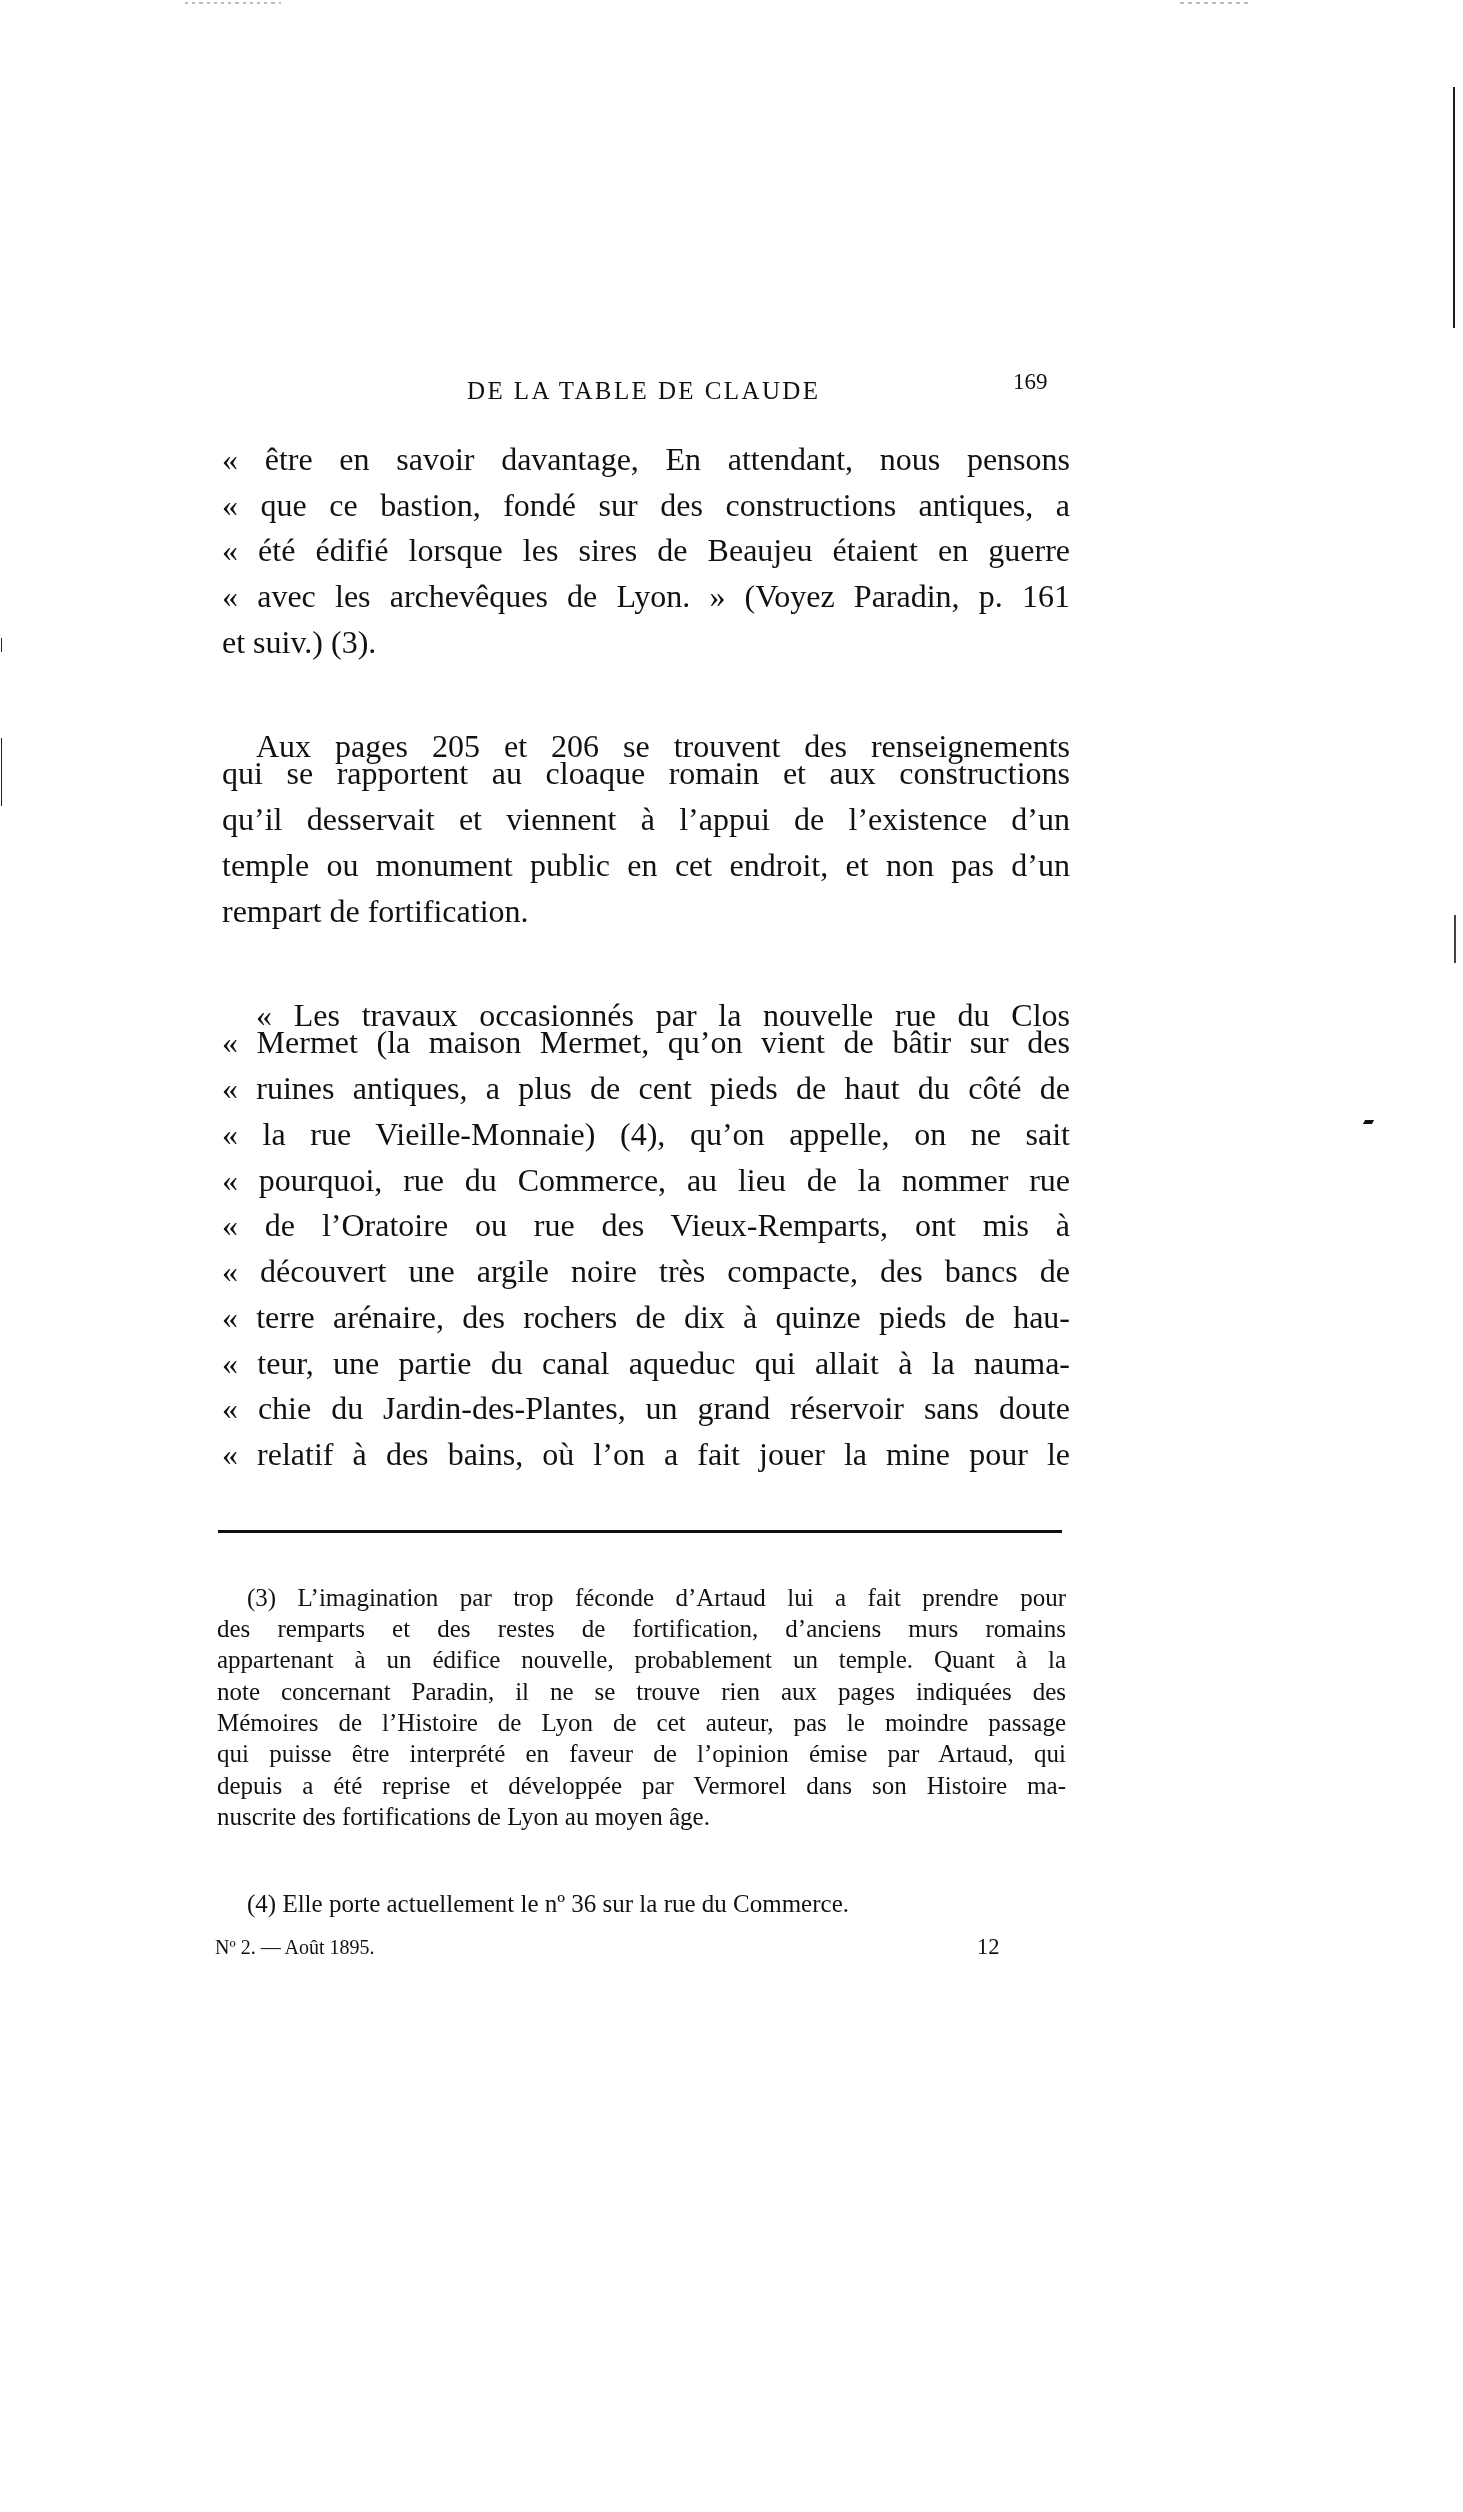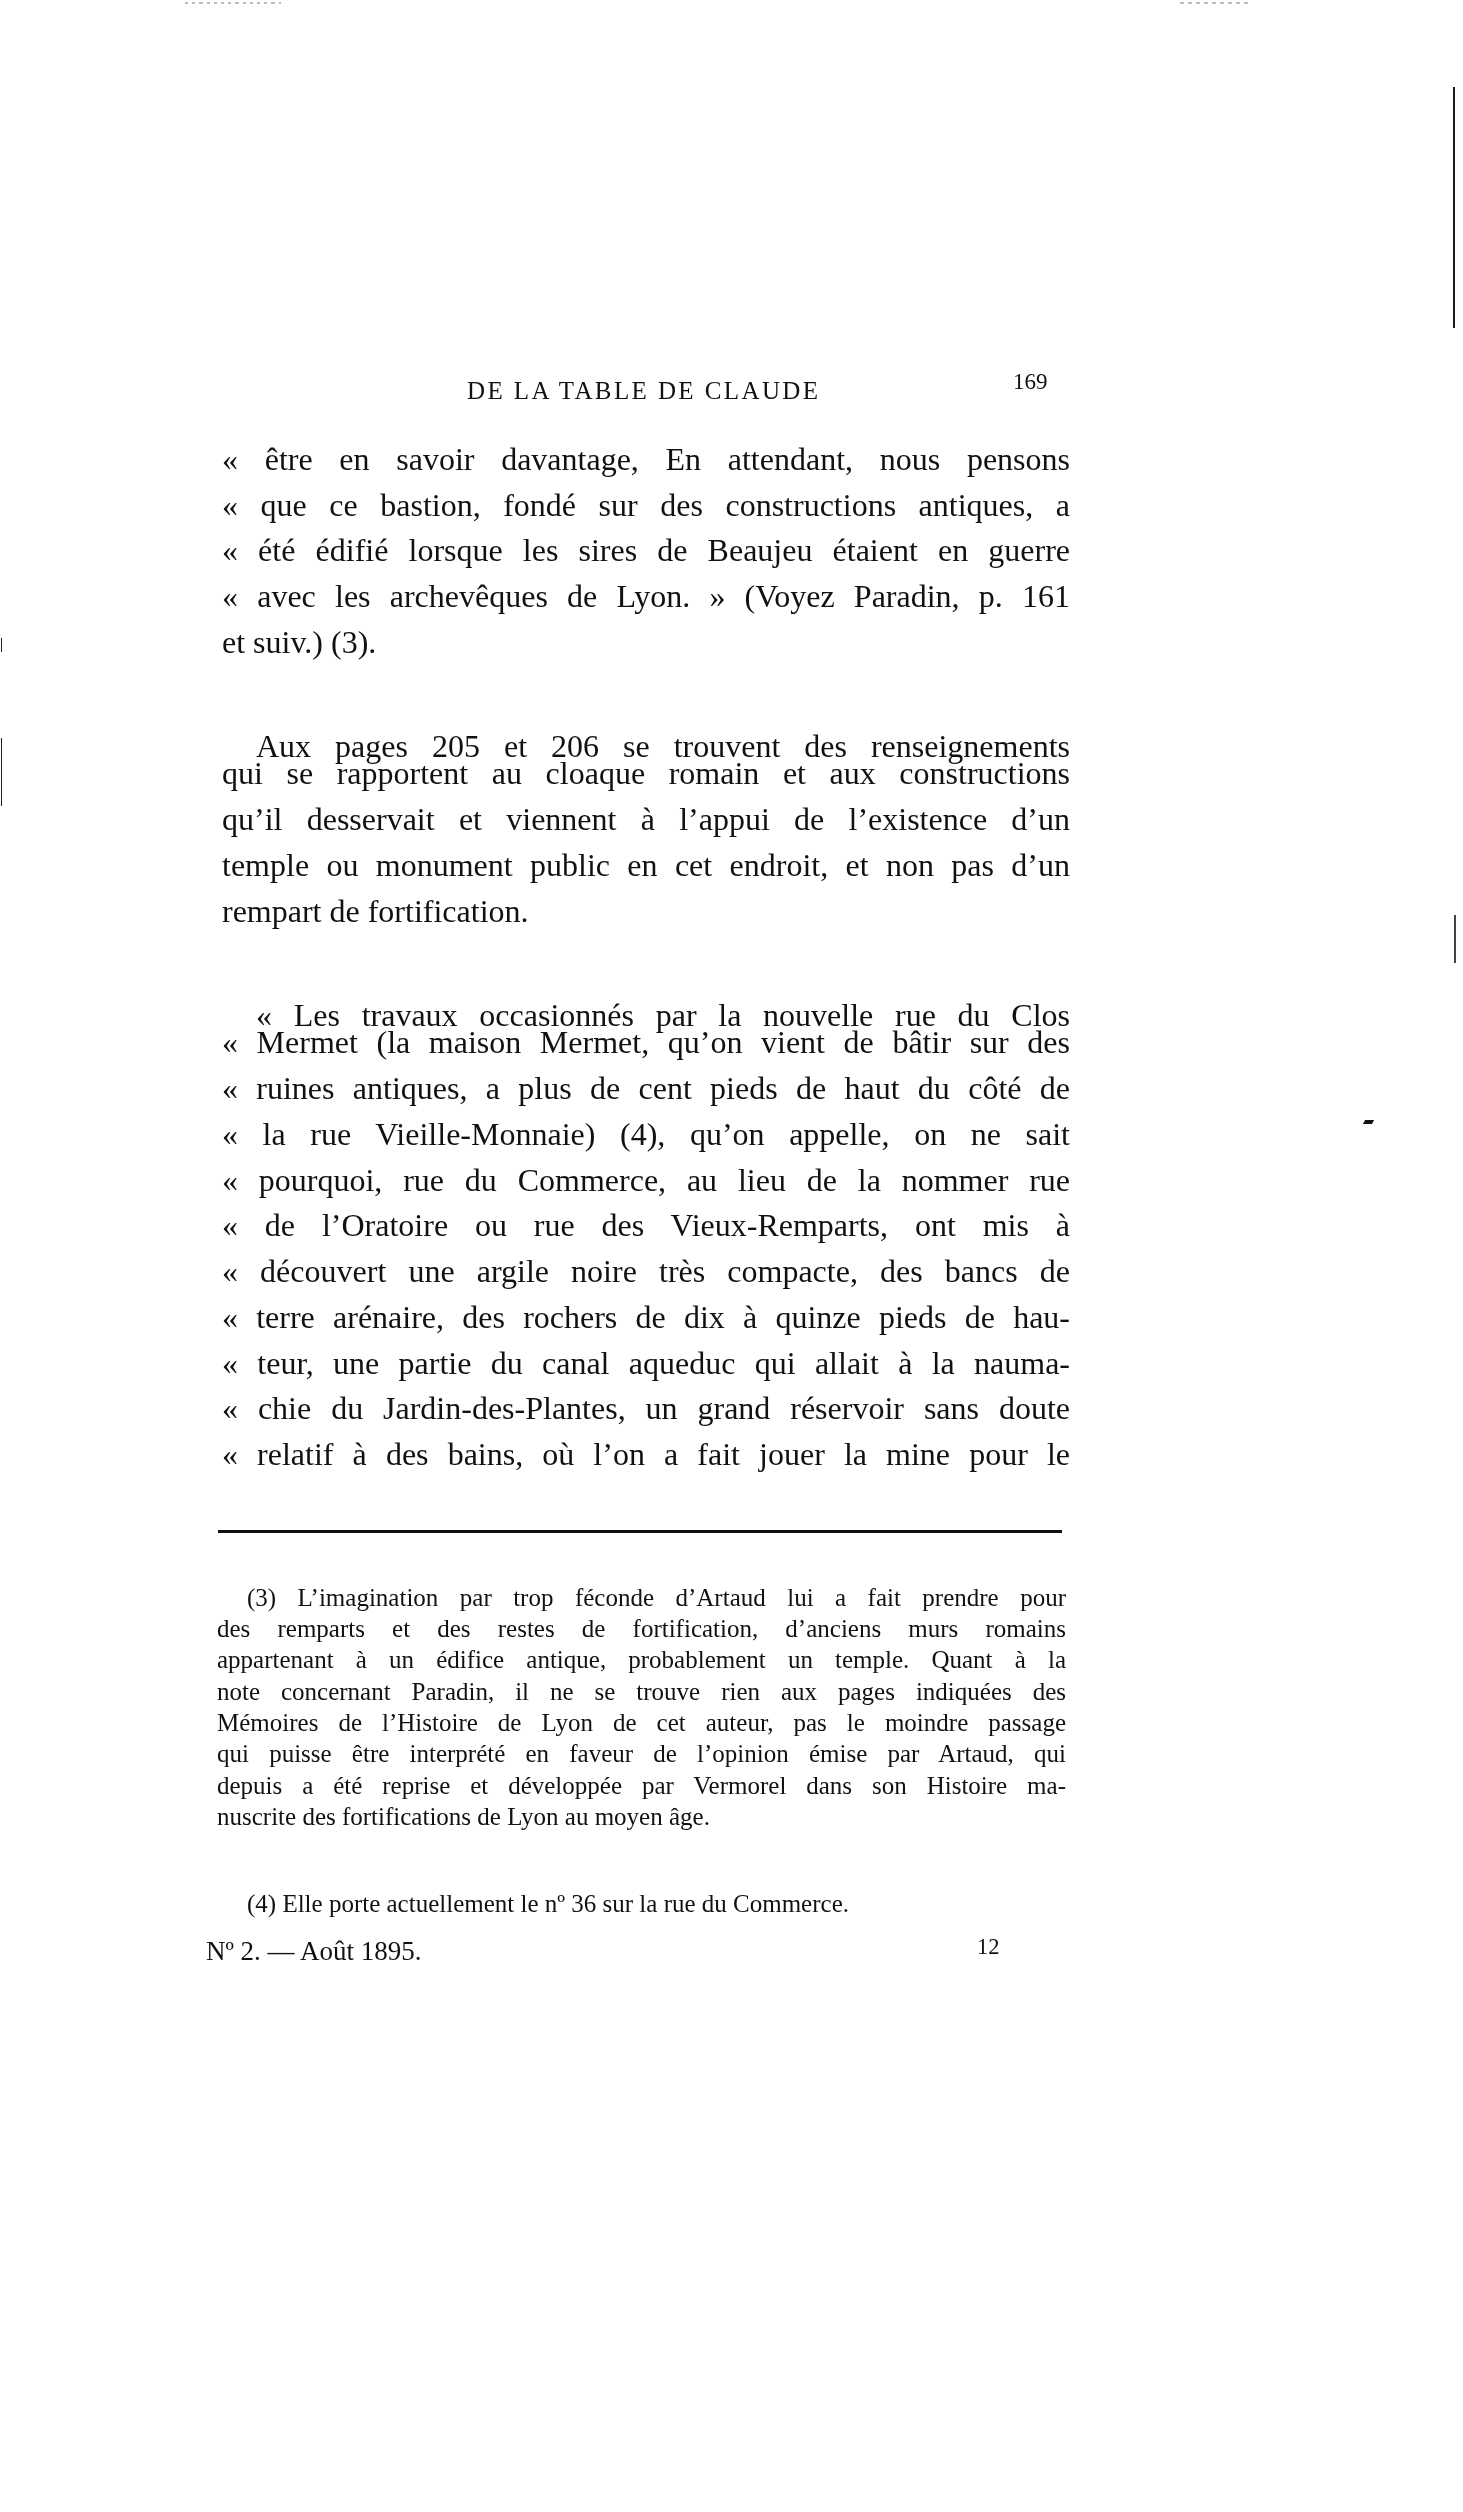--- a/index.html
+++ b/index.html
@@ -155,23 +155,23 @@
       width: 819px;
     }
     .fn-line.last {
       text-align: right;
       text-align-last: left;
     }
     .ital { }
 
     .signature {
       position: absolute;
-      left: 206px;
+      left: 215px;
       top: 1936px;
-      font-size: 27px;
+      font-size: 20px;
       white-space: nowrap;
     }
     .sheet-number {
       position: absolute;
       left: 977px;
       top: 1934px;
       font-size: 22.5px;
       white-space: nowrap;
     }
   </style>
@@ -216,21 +216,21 @@
     <div class="line" style="top:1344px">« teur, une partie du canal aqueduc qui allait à la nauma-</div>
     <div class="line" style="top:1389px">« chie du Jardin-des-Plantes, un grand réservoir sans doute</div>
     <div class="line" style="top:1435px">« relatif à des bains, où l’on a fait jouer la mine pour le</div>
   </div>
 
   <div class="footnote-rule"></div>
 
   <div>
     <div class="fn-line indent" style="top:1583px">(3) L’imagination par trop féconde d’Artaud lui a fait prendre pour</div>
     <div class="fn-line" style="top:1614px">des remparts et des restes de fortification, d’anciens murs romains</div>
-    <div class="fn-line" style="top:1645px">appartenant à un édifice antique, probablement un temple. Quant à la</div>
+    <div class="fn-line" style="top:1645px">appartenant à un édifice nouvelle, probablement un temple. Quant à la</div>
     <div class="fn-line" style="top:1677px">note concernant Paradin, il ne se trouve rien aux pages indiquées des</div>
     <div class="fn-line" style="top:1708px"><span class="ital">Mémoires de l’Histoire de Lyon</span><span> de cet auteur, pas le moindre passage</span></div>
     <div class="fn-line" style="top:1739px">qui puisse être interprété en faveur de l’opinion émise par Artaud, qui</div>
     <div class="fn-line" style="top:1771px"><span>depuis a été reprise et développée par Vermorel dans son </span><span class="ital">Histoire ma-</span></div>
     <div class="fn-line last ital" style="top:1802px">nuscrite des fortifications de Lyon au moyen âge.</div>
   </div>
 
   <div>
     <div class="fn-line indent last" style="top:1889px">(4) Elle porte actuellement le nº 36 sur la rue du Commerce.</div>
   </div>

